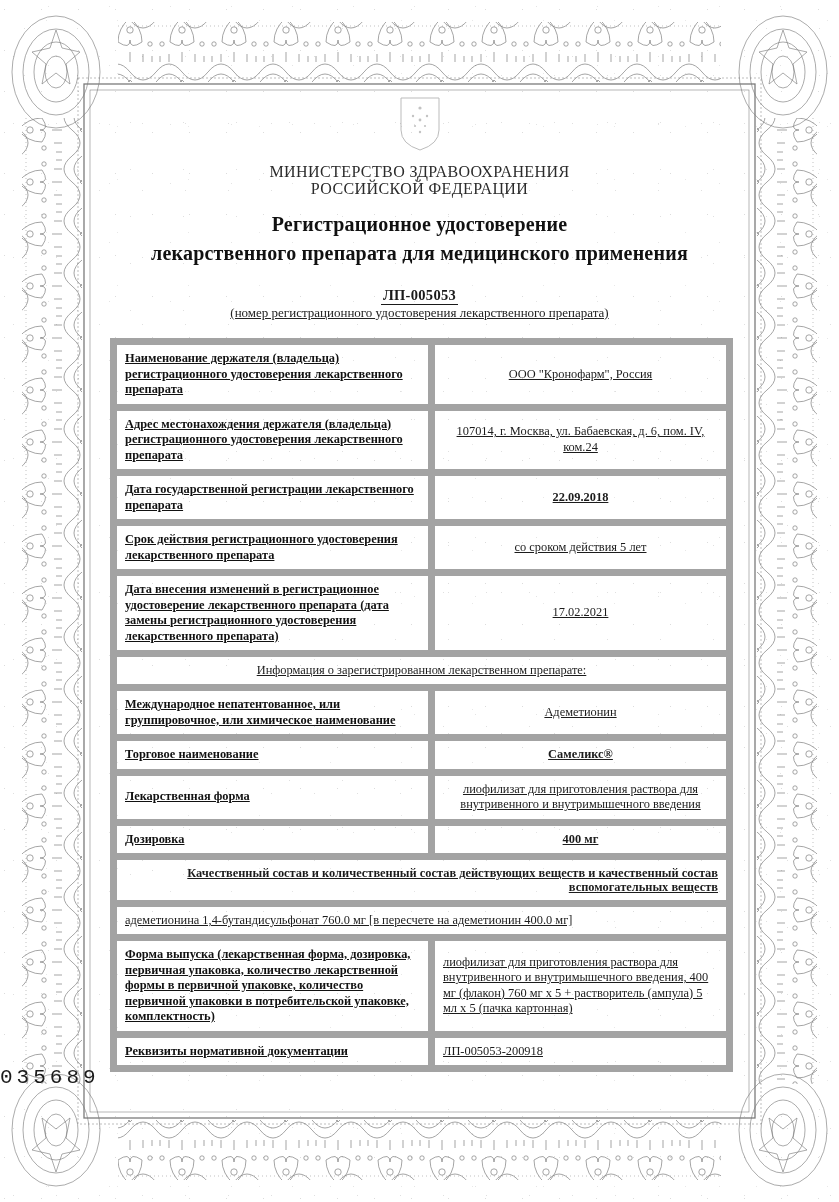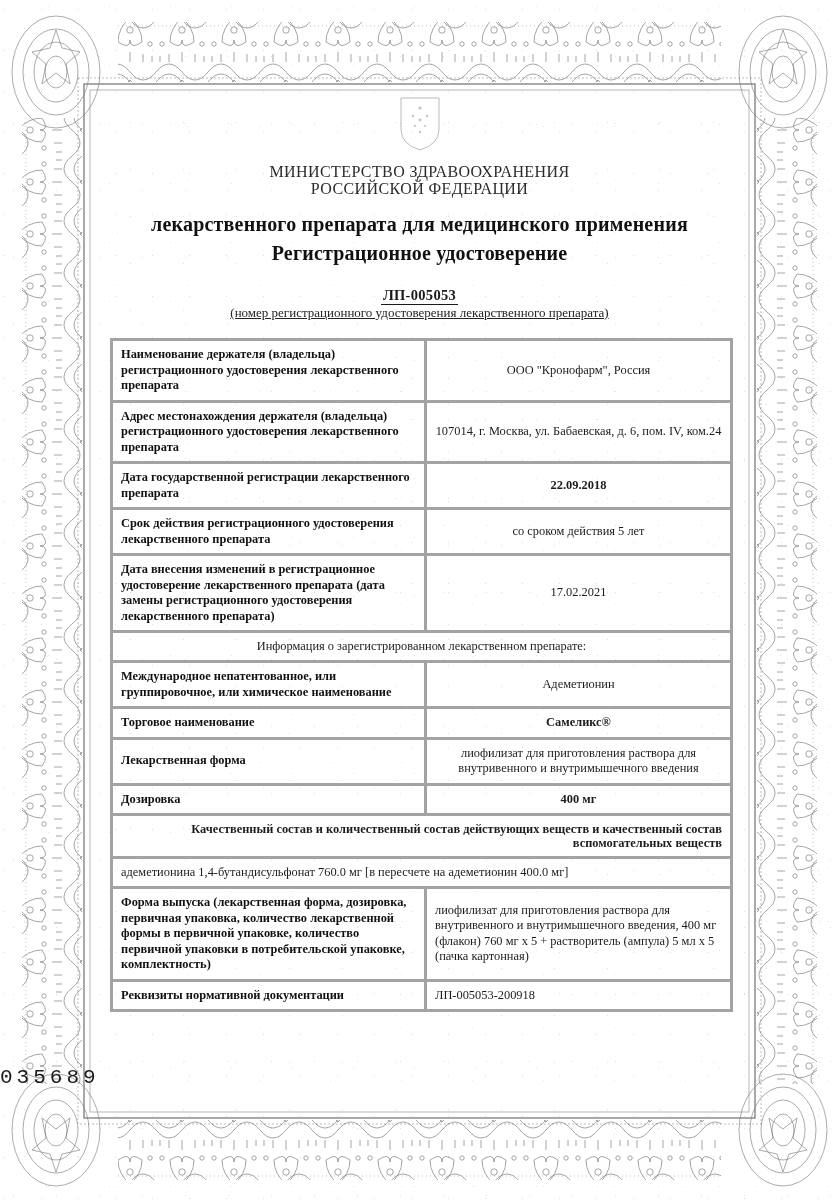--- a/index.html
+++ b/index.html
@@ -120,23 +120,24 @@
   table.reg-table {
     position: absolute;
     left: 110px;
     top: 338px;
     width: 623px;
     border-collapse: collapse;
     table-layout: fixed;
     font-size: 12.4px;
   }
   table.reg-table td {
-    border: 3px solid #a3a3a3;
+    border: 7px solid #a3a3a3;
     padding: 6px 8px 6px 8px;
     vertical-align: middle;
+    text-decoration: underline;
   }
   td.lbl {
     width: 295px;
     font-weight: bold;
     line-height: 15.5px;
     color: #111;
     text-align: left;
   }
   td.val {
     line-height: 15.5px;
@@ -284,22 +285,22 @@
         </g>
       </svg>
     </div>
 
     <div class="ministry">
       <div>МИНИСТЕРСТВО ЗДРАВООХРАНЕНИЯ</div>
       <div>РОССИЙСКОЙ ФЕДЕРАЦИИ</div>
     </div>
 
     <div class="doc-title">
+      <div>Регистрационное удостоверение</div>
       <div>лекарственного препарата для медицинского применения</div>
-      <div>Регистрационное удостоверение</div>
     </div>
 
     <div class="reg-number">
       <span class="num">ЛП-005053</span>
     </div>
     <div class="reg-caption">(номер регистрационного удостоверения лекарственного препарата)</div>
 
     <table class="reg-table">
       <tbody>
         <tr>

